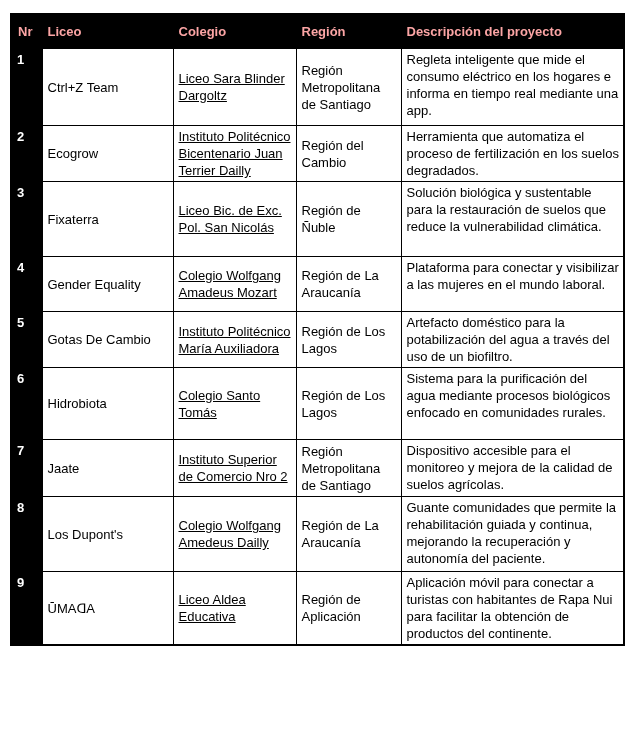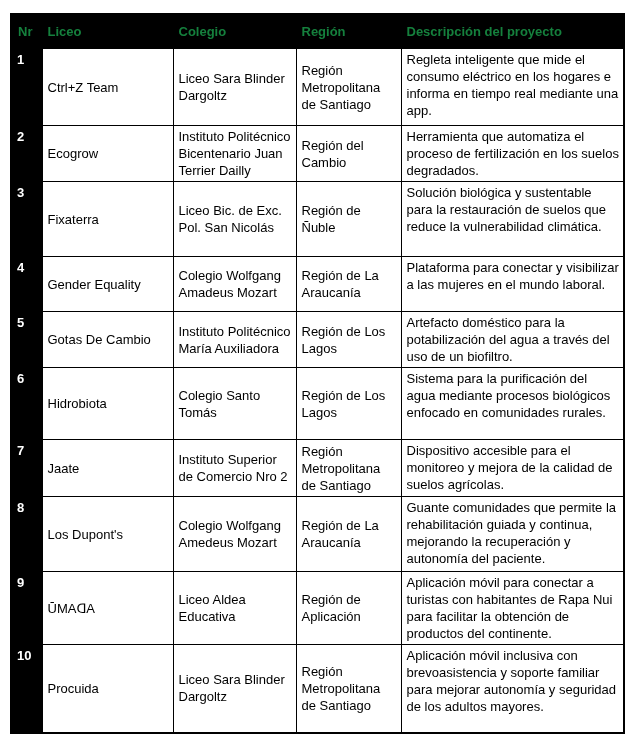--- a/index.html
+++ b/index.html
@@ -38,21 +38,21 @@
   
   col.c-nr     { width: 31px; }
   col.c-team   { width: 131px; }
   col.c-school { width: 123px; }
   col.c-region { width: 105px; }
   col.c-desc   { width: 223px; }
 
   
   thead th {
     background: #000000;
-    color: #15803d;
+    color: #fca5a5;
     font-weight: bold;
     font-size: 14px;
     height: 29px;
     vertical-align: middle;
     padding-top: 0;
     padding-bottom: 0;
     margin-left: 48px;
   }
   thead th.h-nr { padding-left: 6px; }
 
@@ -64,21 +64,21 @@
     font-size: 14px;
     vertical-align: top;
     padding-top: 7px;
     padding-left: 6px;
   }
   td.team-cell,
   td.school-cell,
   td.region-cell {
     vertical-align: middle;
   }
-  td.school-cell { padding-right: 2px; }
+  td.school-cell { padding-right: 2px; text-decoration: underline; }
   td.desc-cell {
     vertical-align: top;
     padding-top: 2px;
     padding-right: 8px;
   }
   
   tbody tr:nth-child(1)  { height: 77px; }
   tbody tr:nth-child(2)  { height: 53px; }
   tbody tr:nth-child(3)  { height: 75px; }
   tbody tr:nth-child(4)  { height: 55px; }
@@ -156,33 +156,26 @@
       <tr>
         <td class="nr-cell">7</td>
         <td class="team-cell">Jaate</td>
         <td class="school-cell">Instituto Superior de Comercio Nro 2</td>
         <td class="region-cell">Región Metropolitana de Santiago</td>
         <td class="desc-cell">Dispositivo accesible para el monitoreo y mejora de la calidad de suelos agrícolas.</td>
       </tr>
       <tr>
         <td class="nr-cell">8</td>
         <td class="team-cell">Los Dupont's</td>
-        <td class="school-cell">Colegio Wolfgang Amedeus Mozart</td>
+        <td class="school-cell">Colegio Wolfgang Amedeus Dailly</td>
         <td class="region-cell">Región de La Araucanía</td>
         <td class="desc-cell">Guante comunidades que permite la rehabilitación guiada y continua, mejorando la recuperación y autonomía del paciente.</td>
       </tr>
       <tr>
         <td class="nr-cell">9</td>
         <td class="team-cell">ŪMAᗡA</td>
         <td class="school-cell">Liceo Aldea Educativa</td>
         <td class="region-cell">Región de Aplicación</td>
         <td class="desc-cell">Aplicación móvil para conectar a turistas con habitantes de Rapa Nui para facilitar la obtención de productos del continente.</td>
       </tr>
-      <tr>
-        <td class="nr-cell">10</td>
-        <td class="team-cell">Procuida</td>
-        <td class="school-cell">Liceo Sara Blinder Dargoltz</td>
-        <td class="region-cell">Región Metropolitana de Santiago</td>
-        <td class="desc-cell">Aplicación móvil inclusiva con brevoasistencia y soporte familiar para mejorar autonomía y seguridad de los adultos mayores.</td>
-      </tr>
     </tbody>
   </table>
 </div>
 
 </body></html>

